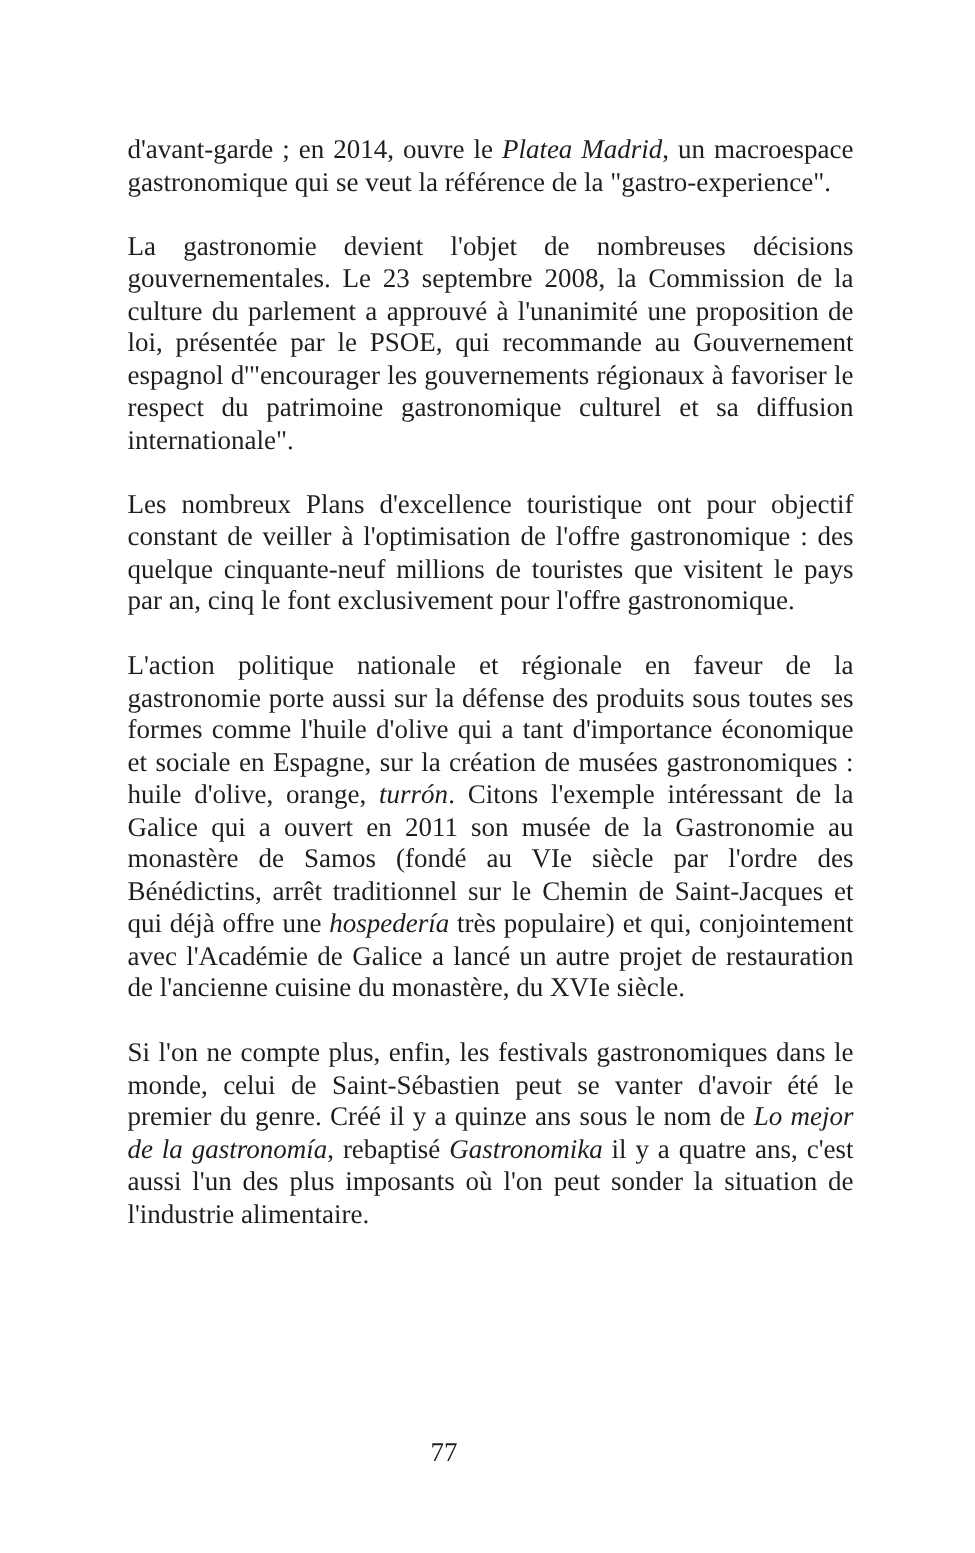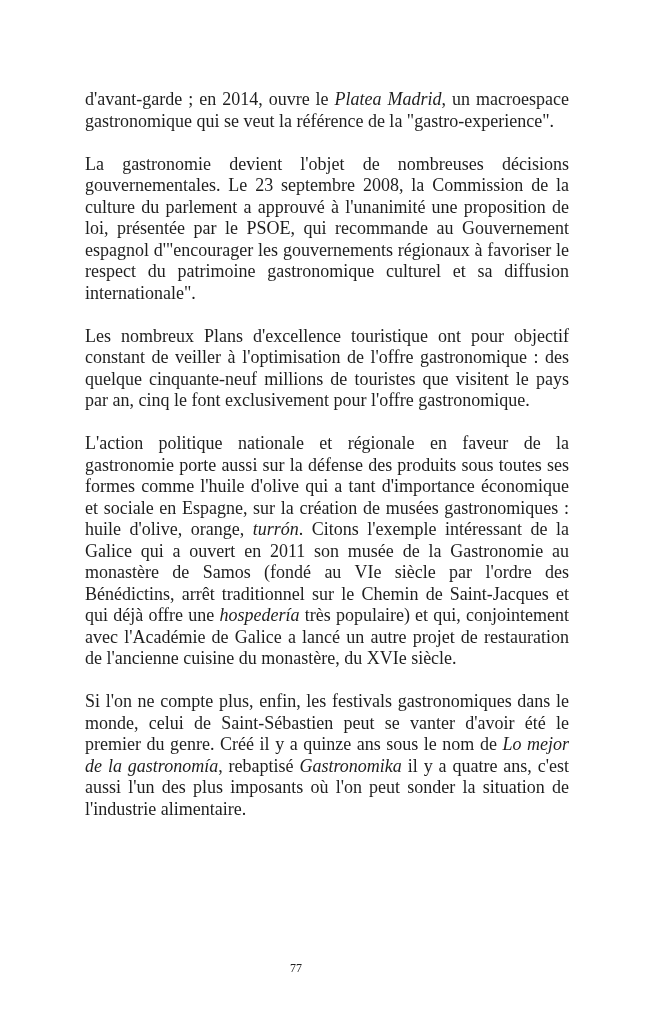--- a/index.html
+++ b/index.html
@@ -34,21 +34,21 @@
   .text-block i {
     font-style: italic;
   }
   .page-number {
     position: absolute;
     top: 958px;
     left: 0;
     width: 100%;
     text-align: center;
     color: #1e1e1e;
-    font-size: 12px;
+    font-size: 18px;
     line-height: 21.5px;
   }
 </style>
 </head>
 <body>
 
 <div class="page">
   <div class="text-block">
       <p><span>d'avant-garde ; en 2014, ouvre le </span><i>Platea Madrid</i><span>, un macroespace gastronomique qui se veut la référence de la "gastro-experience".</span></p>
       <p><span>La gastronomie devient l'objet de nombreuses décisions gouvernementales. Le 23 septembre 2008, la Commission de la culture du parlement a approuvé à l'unanimité une proposition de loi, présentée par le PSOE, qui recommande au Gouvernement espagnol d'"encourager les gouvernements régionaux à favoriser le respect du patrimoine gastronomique culturel et sa diffusion internationale".</span></p>

